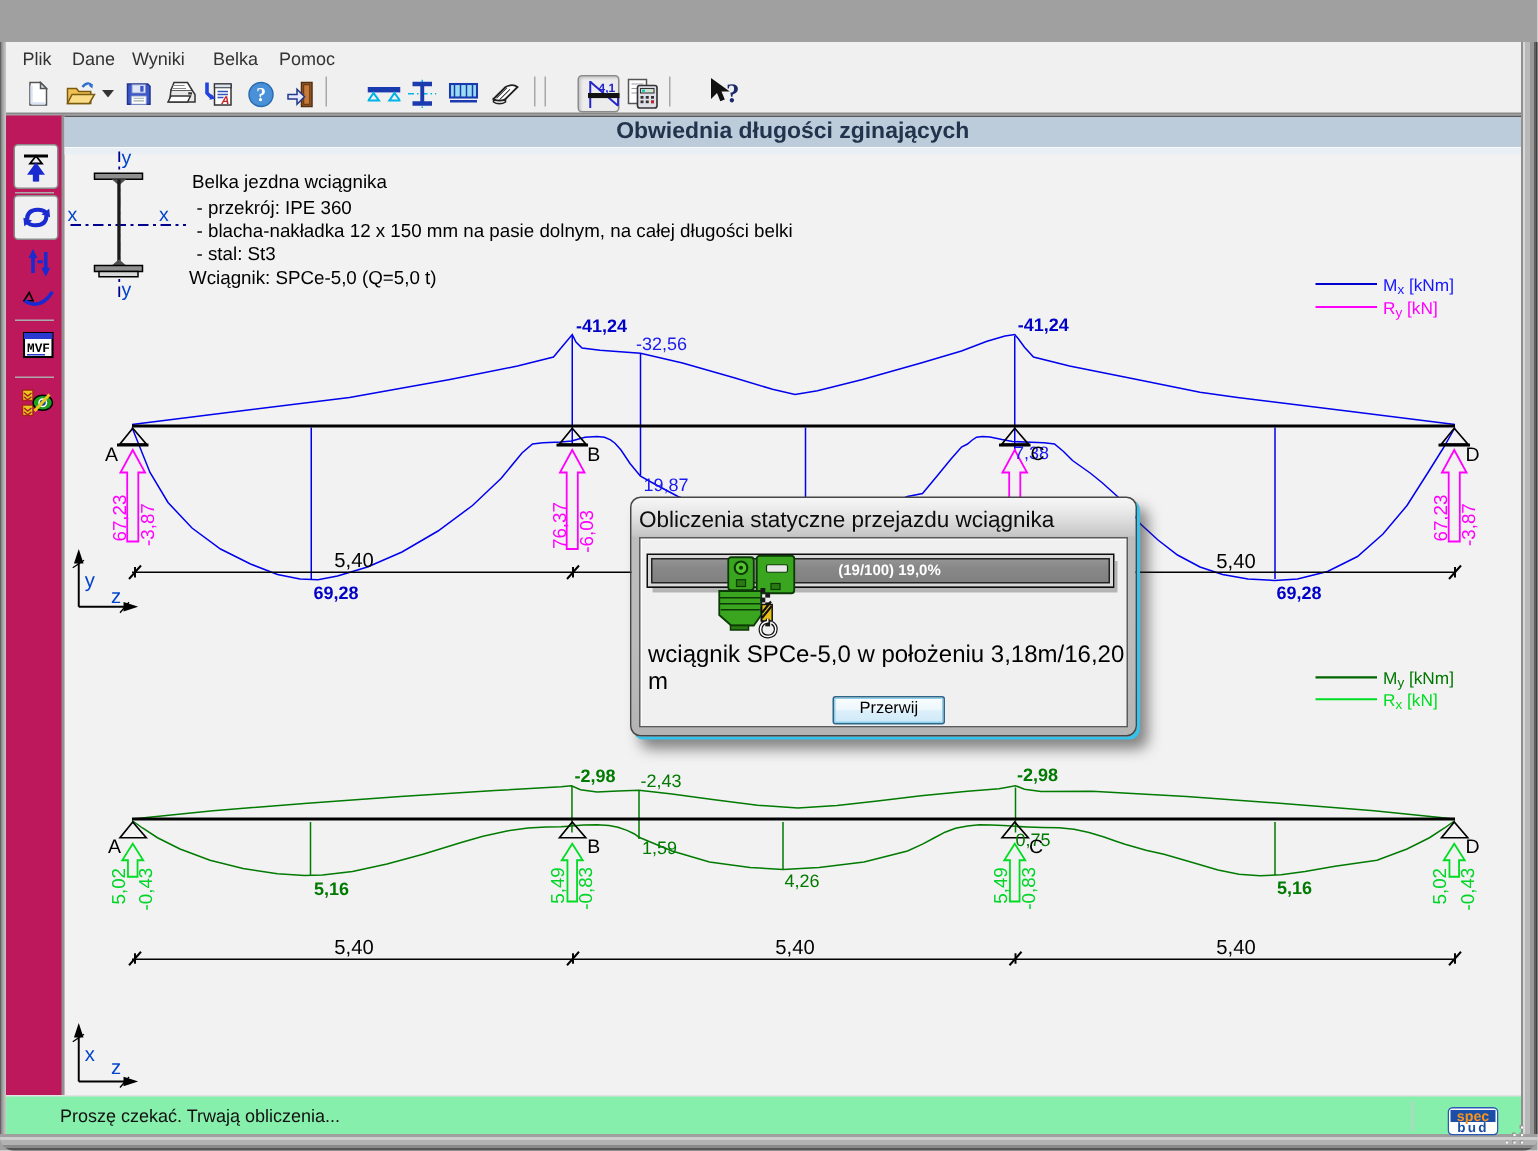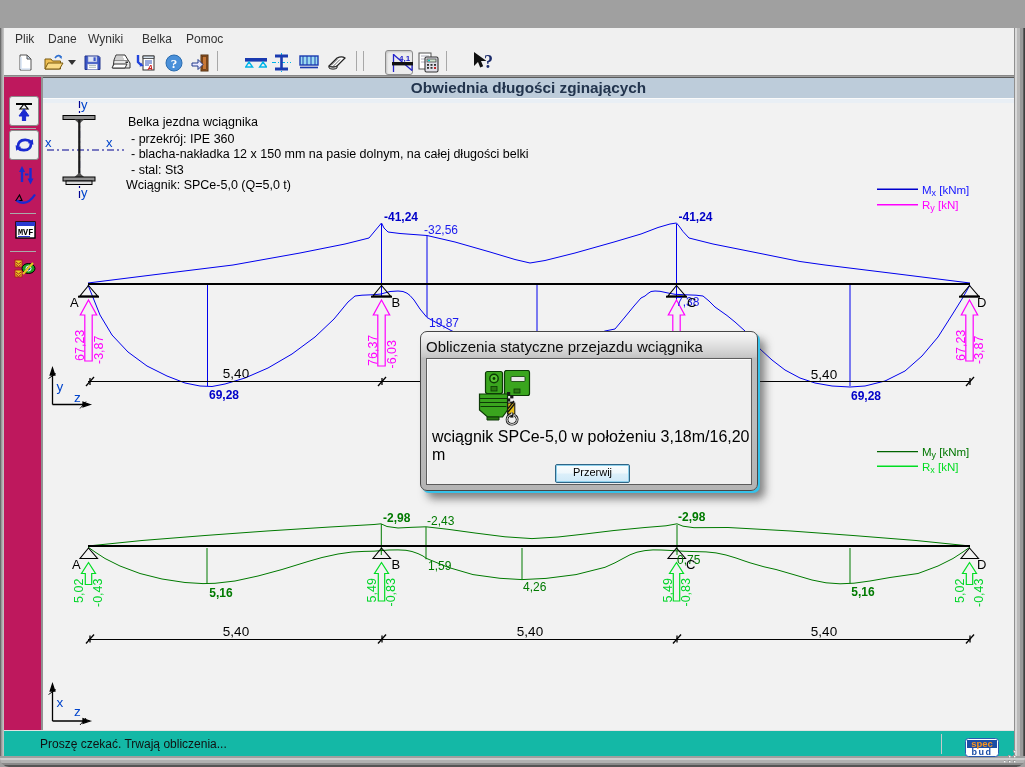--- a/index.html
+++ b/index.html
@@ -28,21 +28,21 @@
 #lefttool { position:absolute; left:4px; top:77px; width:39px; height:653px; background:#be185d; border-right:2px solid #929292; }
 #canvas { position:absolute; left:43px; top:77px; width:971px; height:653px; background:#f2f2f2; }
 #header { position:absolute; left:0; top:0; width:971px; height:26px;
   background:linear-gradient(180deg,#5a5a5a 0 1px,#bdccda 1px 21px,#fafafa 21px 22px,#e9eff5 22px 26px);
   text-align:center; font-size:15.3px; font-weight:bold; color:#22344d; line-height:21px; }
 #dsvg { position:absolute; left:0; top:0; }
 
 .lbtn { position:absolute; left:5px; width:30px; height:30px; border:1px solid #8a8a8a; border-radius:3px; background:#f0f0f0; }
 .lsep { position:absolute; left:6px; width:26px; height:1px; background:#aaa; }
 
-#statusbar { position:absolute; left:4px; top:730px; width:1010px; height:26px; background:#14b8a6; border-top:1px solid #e2e2e2; }
+#statusbar { position:absolute; left:4px; top:730px; width:1010px; height:26px; background:#86efac; border-top:1px solid #e2e2e2; }
 #statusbar .txt { position:absolute; left:36px; top:6px; font-size:12px; color:#111; }
 #statusbar .vsep { position:absolute; left:937px; top:3px; width:1px; height:20px; background:#c9c9c9; }
 
 #frL { position:absolute; left:0; top:28px; width:4px; height:728px; background:linear-gradient(90deg,#4f4f4f 0,#8a8a8a 1px,#a7a7a7 2px,#c9c9c9 4px); }
 #frR { position:absolute; left:1014px; top:28px; width:11px; height:728px; background:linear-gradient(90deg,#8f8f8f 0 1px,#d9d9d9 1px 3px,#b9b9b9 3px 6px,#9a9a9a 6px 9px,#5f5f5f 9px 10px,#3f3f3f 10px); }
 #frB { position:absolute; left:0; top:756px; width:1025px; height:11px; background:linear-gradient(180deg,#9f9f9f 0 2px,#cdcdcd 2px 4px,#b2b2b2 4px 7px,#8a8a8a 7px 9px,#555 9px); border-radius:0 0 9px 9px; }
 
 #dlg { position:absolute; left:420px; top:331px; width:338px; height:160px;
   border:1px solid #464646; border-radius:7px 7px 7px 7px;
   background:linear-gradient(180deg,#f6f6f6 0,#eaeaea 8px,#d8d8d8 17px,#c6c6c6 25px,#bdbdbd 26px,#bcbcbc 60%,#b4b4b4);
@@ -472,20 +472,23 @@
           <rect x="5" y="7" width="1.4" height="1.4"></rect>
           <rect x="10" y="12" width="1.4" height="1.4"></rect>
           <rect x="5" y="12" width="1.4" height="1.4"></rect>
           <rect x="0" y="12" width="1.4" height="1.4"></rect>
         </g>
     </svg>
   </div>
   <div id="dlg">
     <div id="dlgtitle">Obliczenia statyczne przejazdu wciągnika</div>
     <div id="dlgclient">
+      <div id="rail">
+          <div class="ptxt">(19/100) 19,0%</div>
+        </div>
       <svg style="position:absolute;left:49px;top:11px" width="56" height="58">
 
         <rect x="28.5" y="0.5" width="25" height="25" rx="2" fill="#3aa51e" stroke="#0c3a06" stroke-width="1.2"></rect>
         <rect x="35" y="6.5" width="14" height="5" rx="1" fill="#e8e8e8" stroke="#0c3a06" stroke-width="0.8"></rect>
         <rect x="38" y="19" width="6" height="4" fill="#2a7a12" stroke="#0c3a06" stroke-width="0.8"></rect>
 
         <rect x="9.5" y="1.5" width="17" height="22" rx="2" fill="#3aa51e" stroke="#0c3a06" stroke-width="1.2"></rect>
         <circle cx="18" cy="8.5" r="4.2" fill="#57c432" stroke="#0c3a06" stroke-width="1.4"></circle>
         <circle cx="18" cy="8.5" r="1.4" fill="#0c3a06"></circle>
         <rect x="15" y="16.5" width="6" height="4.5" fill="#2a7a12" stroke="#0c3a06" stroke-width="0.8"></rect>

